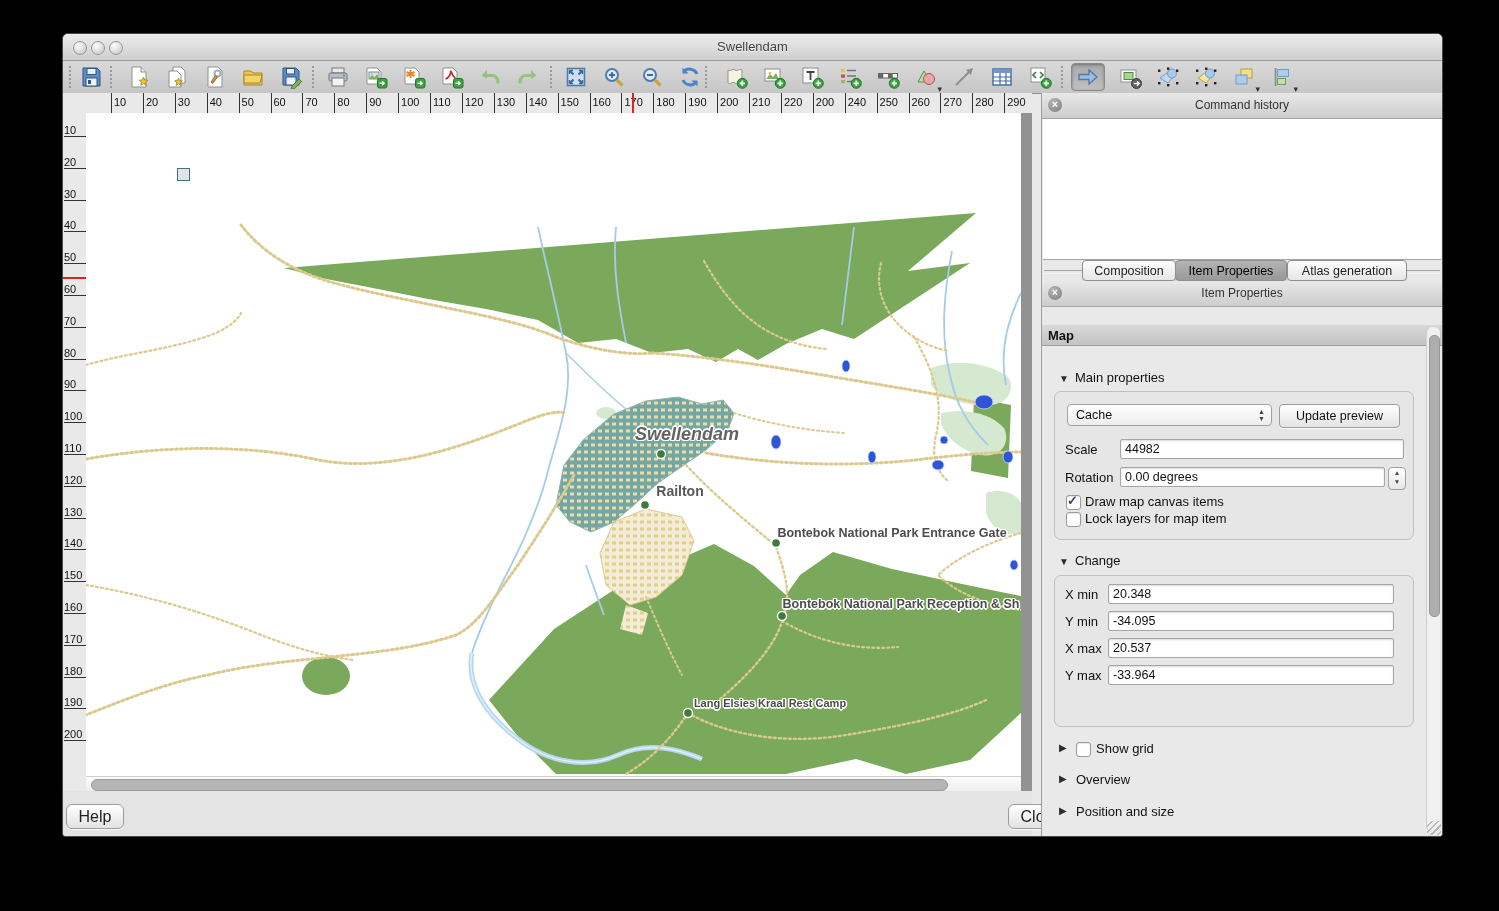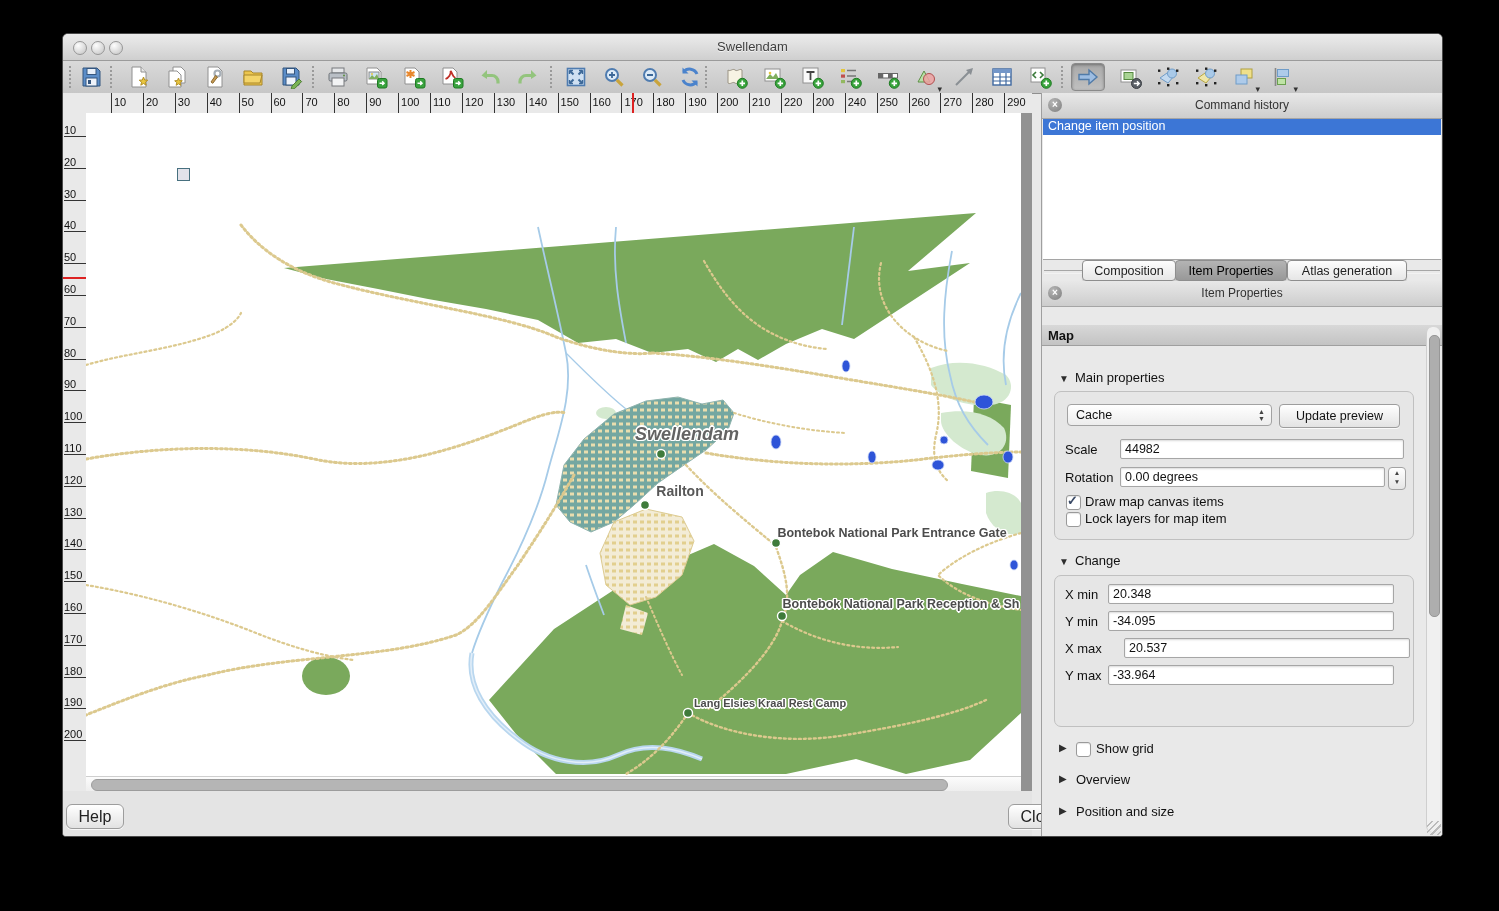--- a/index.html
+++ b/index.html
@@ -566,21 +566,20 @@
     <div class="macbtn abs" style="left:3px;top:13px;width:56px;">Help</div>
     <div class="macbtn abs" style="left:945px;top:13px;width:64px;">Close</div>
   </div>
 
   <div id="rpanel" class="abs">
     <div class="phead" style="top:0;">
       <div class="closeicon">×</div>
       <div class="ptitle">Command history</div>
     </div>
     <div id="history-list" class="abs">
-        <div class="hrow sel">Change item position</div>
       </div>
 
     <div id="tabsrow" class="abs">
       <div id="tabgroove" class="abs"></div>
       <div class="tab" style="left:40px;width:92px;">Composition</div>
       <div class="tab active" style="left:133px;width:110px;">Item Properties</div>
       <div class="tab" style="left:245px;width:118px;">Atlas generation</div>
     </div>
 
     <div class="phead" style="top:188px;">
@@ -611,21 +610,21 @@
 
       <div class="disc" style="left:17px;top:231px;">▼</div>
       <div class="seclab" style="left:33px;top:228px;">Change</div>
       <div class="gbox" style="left:12px;top:250px;width:358px;height:150px;"></div>
       <div id="extent-fields">
           <div class="flabel" style="left: 23px; top: 262px;">X min</div>
           <input class="tinput" value="20.348" style="left: 66px; top: 259px; width: 286px;">
           <div class="flabel" style="left: 23px; top: 289px;">Y min</div>
           <input class="tinput" value="-34.095" style="left: 66px; top: 286px; width: 286px;">
           <div class="flabel" style="left: 23px; top: 316px;">X max</div>
-          <input class="tinput" value="20.537" style="left: 82px; top: 313px; width: 286px;">
+          <input class="tinput" value="20.537" style="left: 66px; top: 313px; width: 286px;">
           <div class="flabel" style="left: 23px; top: 343px;">Y max</div>
           <input class="tinput" value="-33.964" style="left: 66px; top: 340px; width: 286px;">
         </div>
 
       <div id="sections">
           <div class="disc" style="left: 17px; top: 417px;">▶</div>
           <div class="cb" style="left: 34px; top: 417px;"></div>
           <div class="seclab" style="left: 54px; top: 416px;">Show grid</div>
           <div class="disc" style="left: 17px; top: 448px;">▶</div>
           <div class="seclab" style="left: 34px; top: 447px;">Overview</div>

